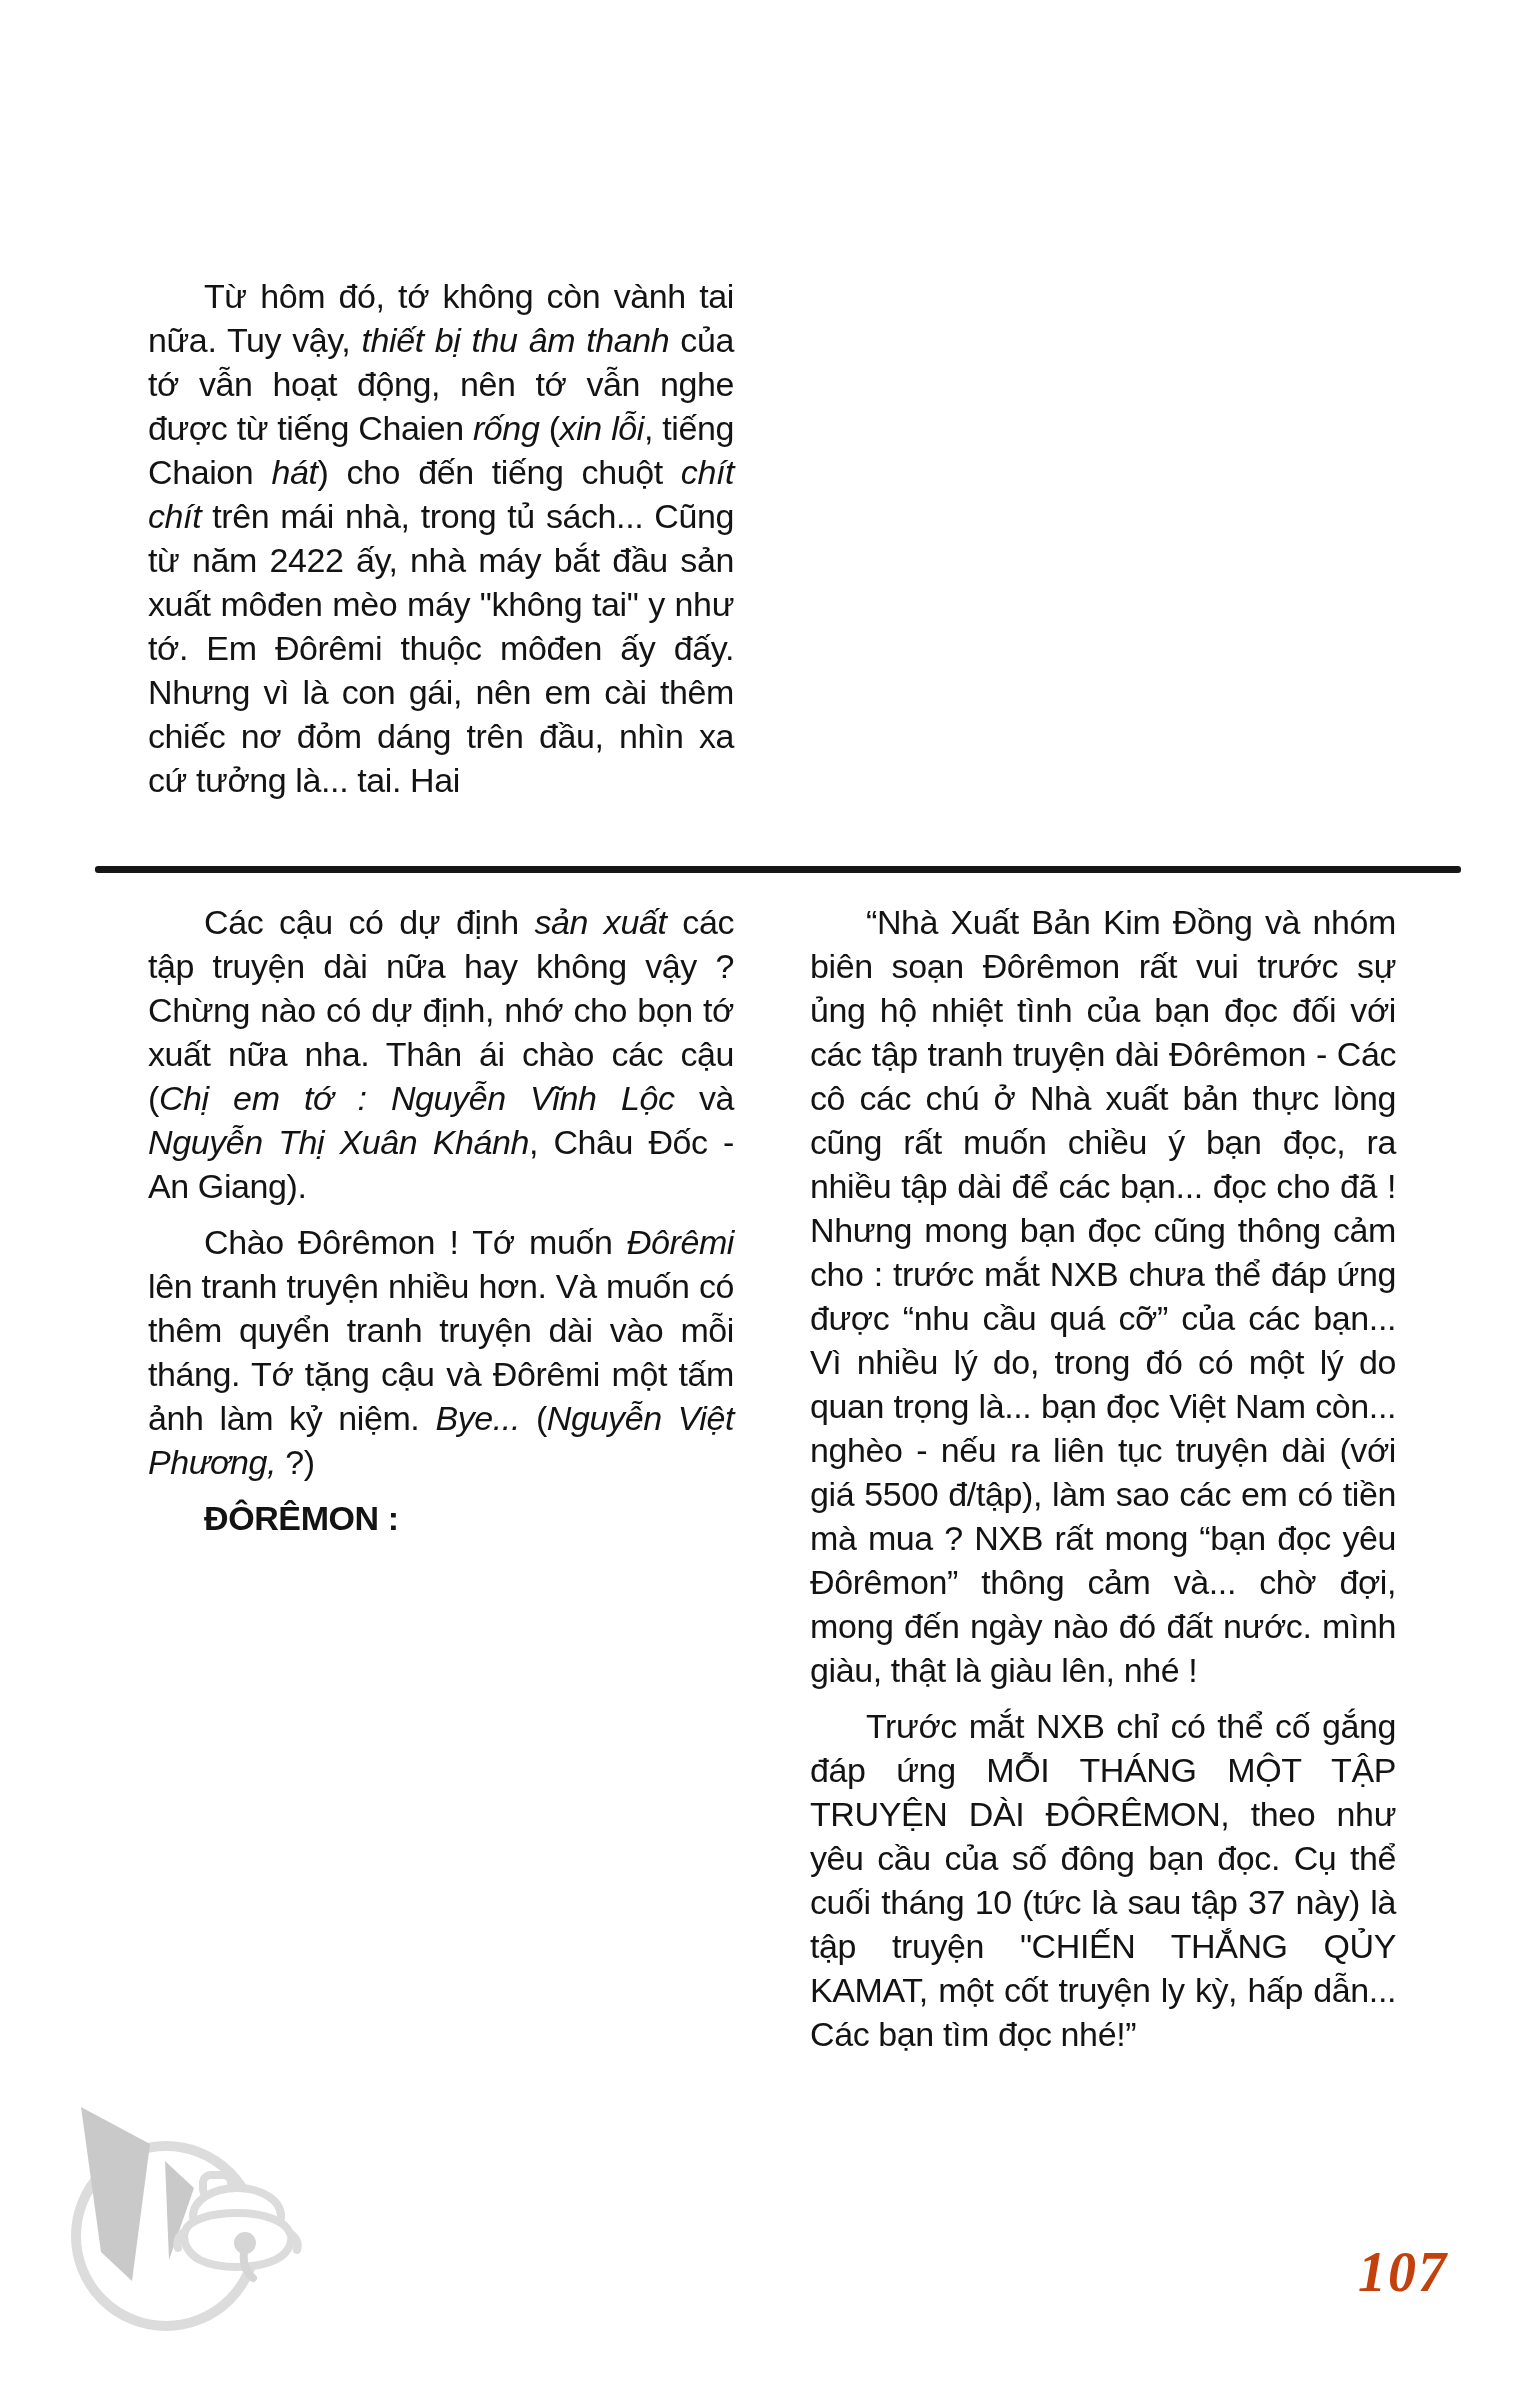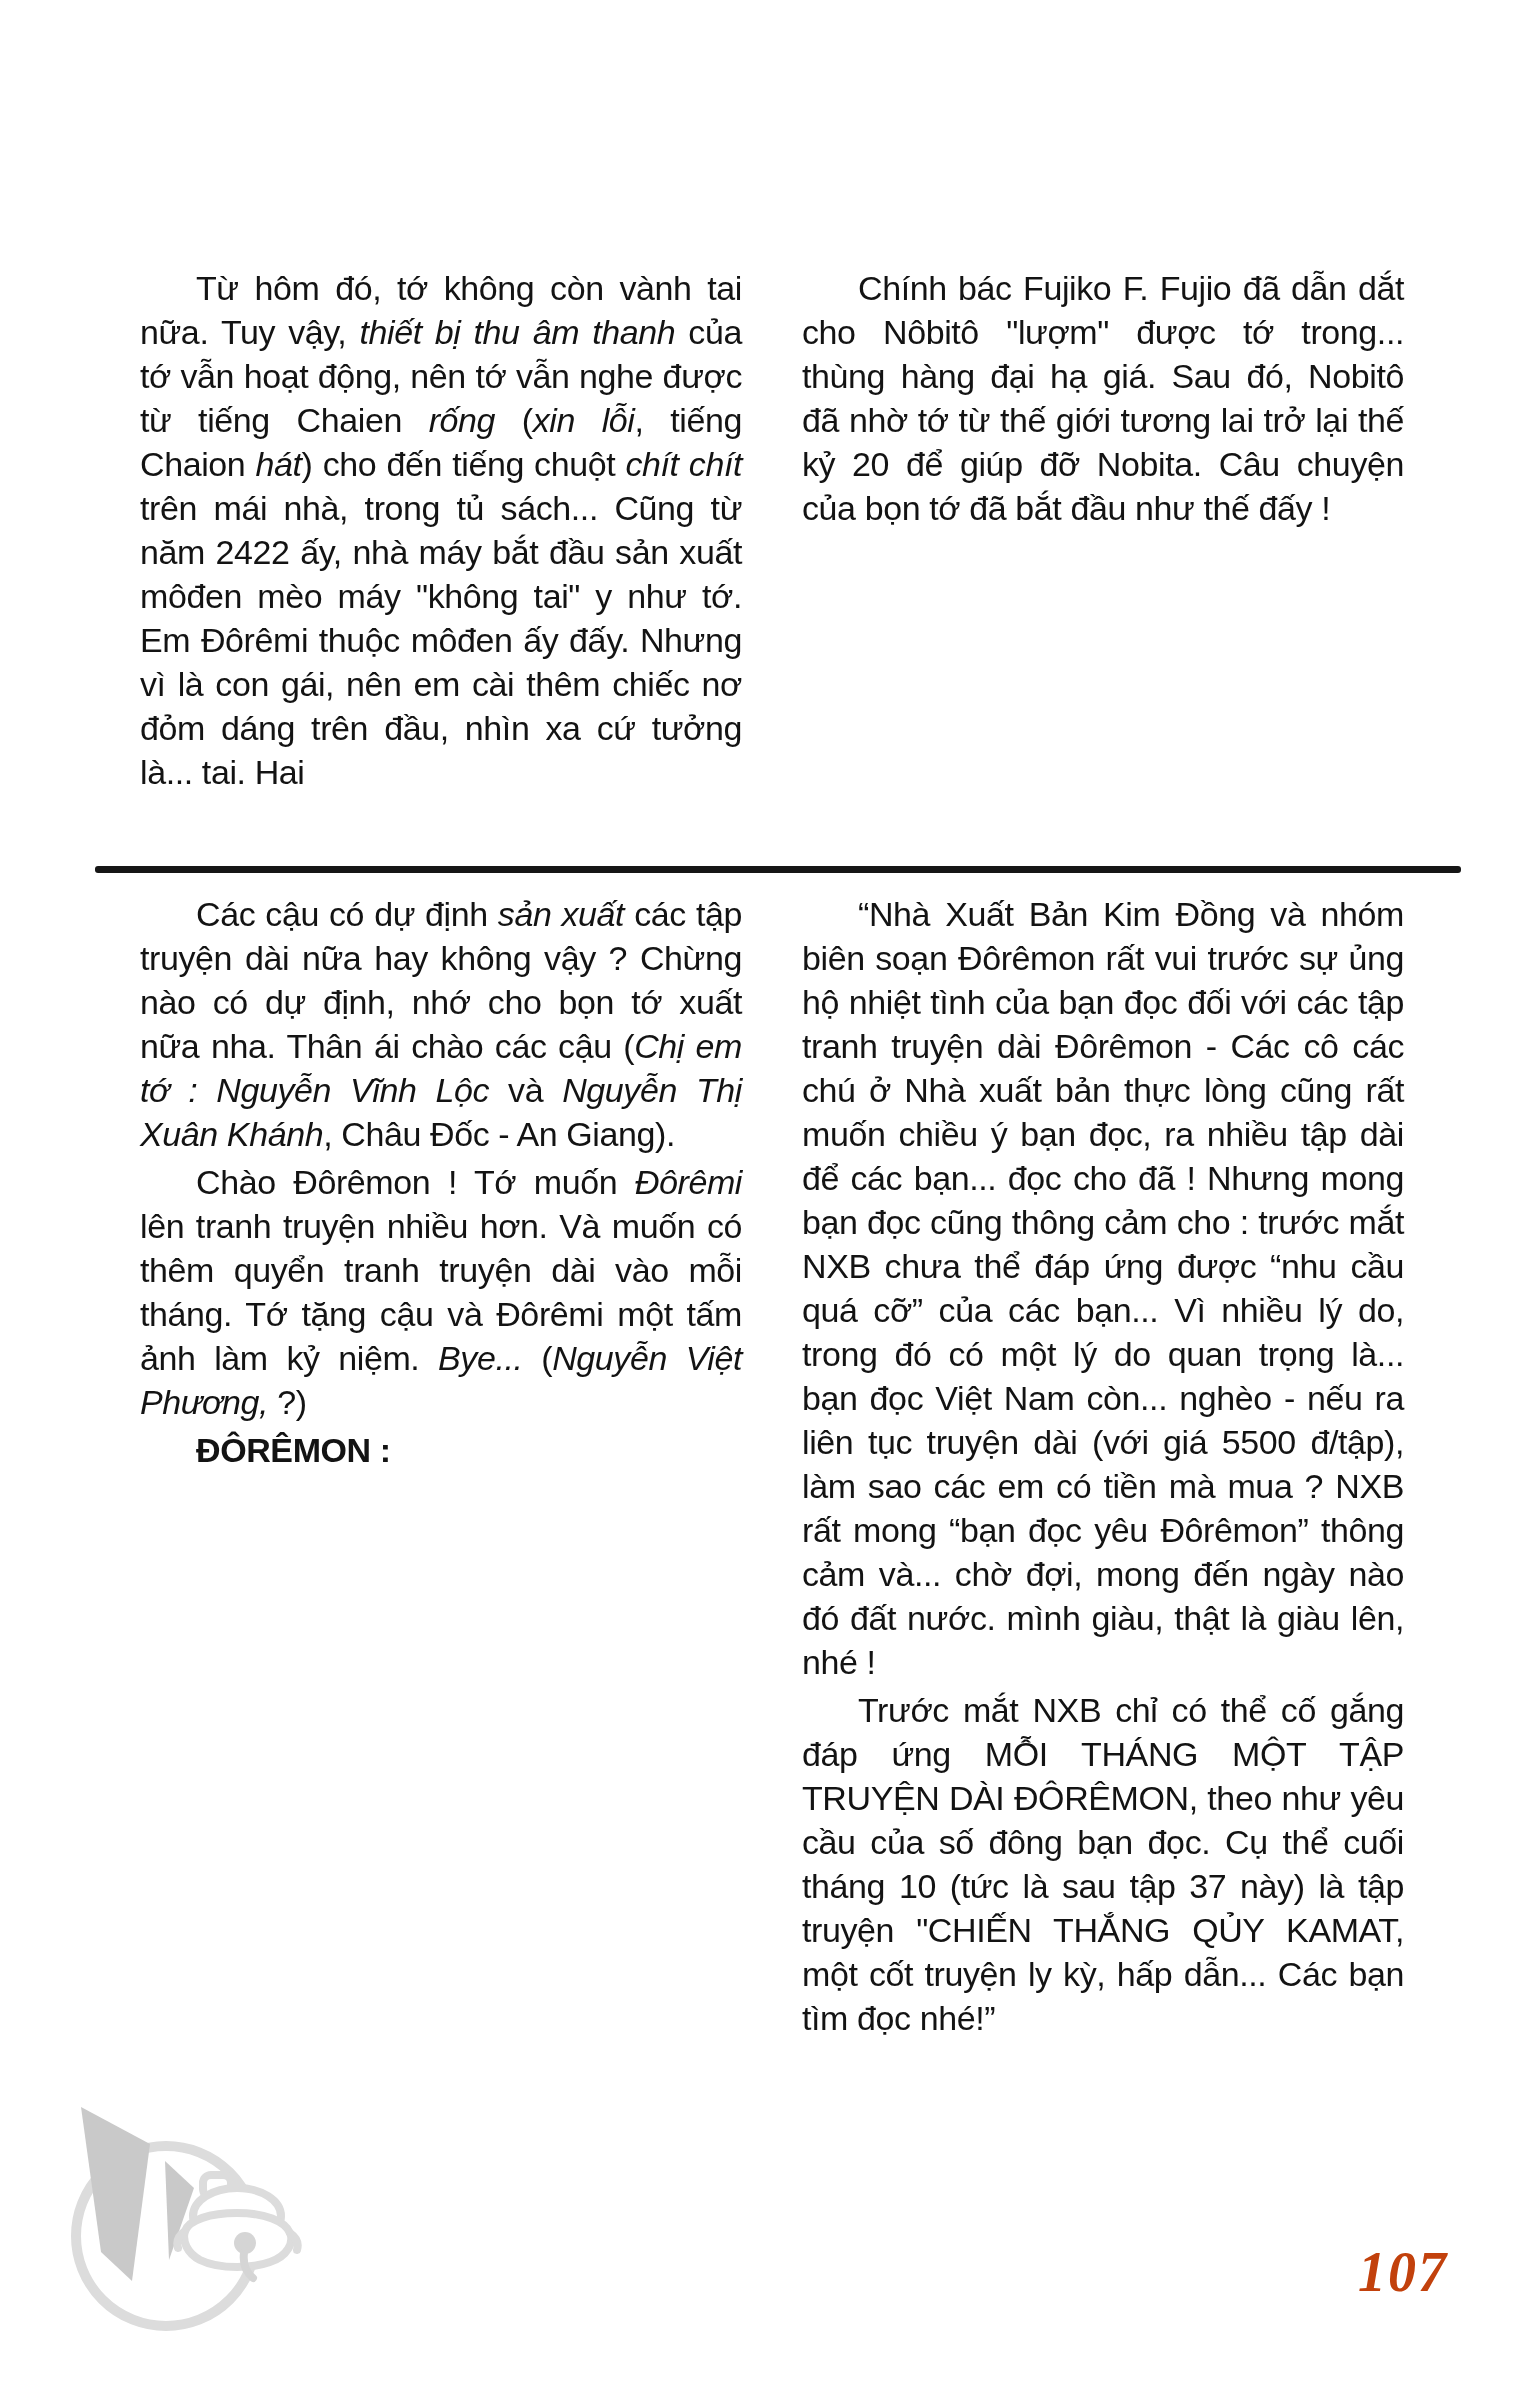--- a/index.html
+++ b/index.html
@@ -14,21 +14,21 @@
   }
   .column {
     position: absolute;
     width: 610px;
     text-align: justify;
     font-size: 34px;
     line-height: 44px;
     letter-spacing: -0.4px;
     z-index: 2;
   }
-  .column p.para { margin: 4px; }
+  .column p.para { margin: 12px; }
   .column p.para.indent { text-indent: 56px; }
   .column p.para.heading {
     font-weight: bold;
     font-size: 38px;
     text-align: left;
     letter-spacing: -0.5px;
   }
   .bullet {
     display: inline-block;
     margin-right: 22px;
@@ -91,21 +91,20 @@
     <circle cx="207" cy="150" r="11" fill="#d5d5d5"></circle>
     <path d="M206,160 q-2,16 9,25" fill="none" stroke="#d5d5d5" stroke-width="8" stroke-linecap="round"></path>
   </g>
 </svg>
 
 <div id="col-left-top" class="column">
     <p class="para indent"><span>Từ hôm đó, tớ không còn vành tai nữa. Tuy vậy, </span><i>thiết bị thu âm thanh</i><span> của tớ vẫn hoạt động, nên tớ vẫn nghe được từ tiếng Chaien </span><i>rống</i><span> (</span><i>xin lỗi</i><span>, tiếng Chaion </span><i>hát</i><span>) cho đến tiếng chuột </span><i>chít chít</i><span> trên mái nhà, trong tủ sách... Cũng từ năm 2422 ấy, nhà máy bắt đầu sản xuất môđen mèo máy "không tai" y như tớ. Em Đôrêmi thuộc môđen ấy đấy. Nhưng vì là con gái, nên em cài thêm chiếc nơ đỏm dáng trên đầu, nhìn xa cứ tưởng là... tai. Hai</span></p>
   </div>
 
 <div id="col-right-top" class="column">
-    <p class="para indent"><span>Chính bác Fujiko F. Fujio đã dẫn dắt cho Nôbitô "lượm" được tớ trong... thùng hàng đại hạ giá. Sau đó, Nobitô đã nhờ tớ từ thế giới tương lai trở lại thế kỷ 20 để giúp đỡ Nobita. Câu chuyện của bọn tớ đã bắt đầu như thế đấy !</span></p>
   </div>
 
 <div id="divider"></div>
 
 <div id="col-left-bottom" class="column">
     <p class="para indent"><span>Các cậu có dự định </span><i>sản xuất</i><span> các tập truyện dài nữa hay không vậy ? Chừng nào có dự định, nhớ cho bọn tớ xuất nữa nha. Thân ái chào các cậu (</span><i>Chị em tớ : Nguyễn Vĩnh Lộc</i><span> và </span><i>Nguyễn Thị Xuân Khánh</i><span>, Châu Đốc - An Giang).</span></p>
     <p class="para indent"><span>Chào Đôrêmon ! Tớ muốn </span><i>Đôrêmi</i><span> lên tranh truyện nhiều hơn. Và muốn có thêm quyển tranh truyện dài vào mỗi tháng. Tớ tặng cậu và Đôrêmi một tấm ảnh làm kỷ niệm. </span><i>Bye...</i><span> (</span><i>Nguyễn Việt Phương,</i><span> ?)</span></p>
     <p class="para indent"><span style="font-weight: bold;">ĐÔRÊMON :</span></p>
   </div>
 

